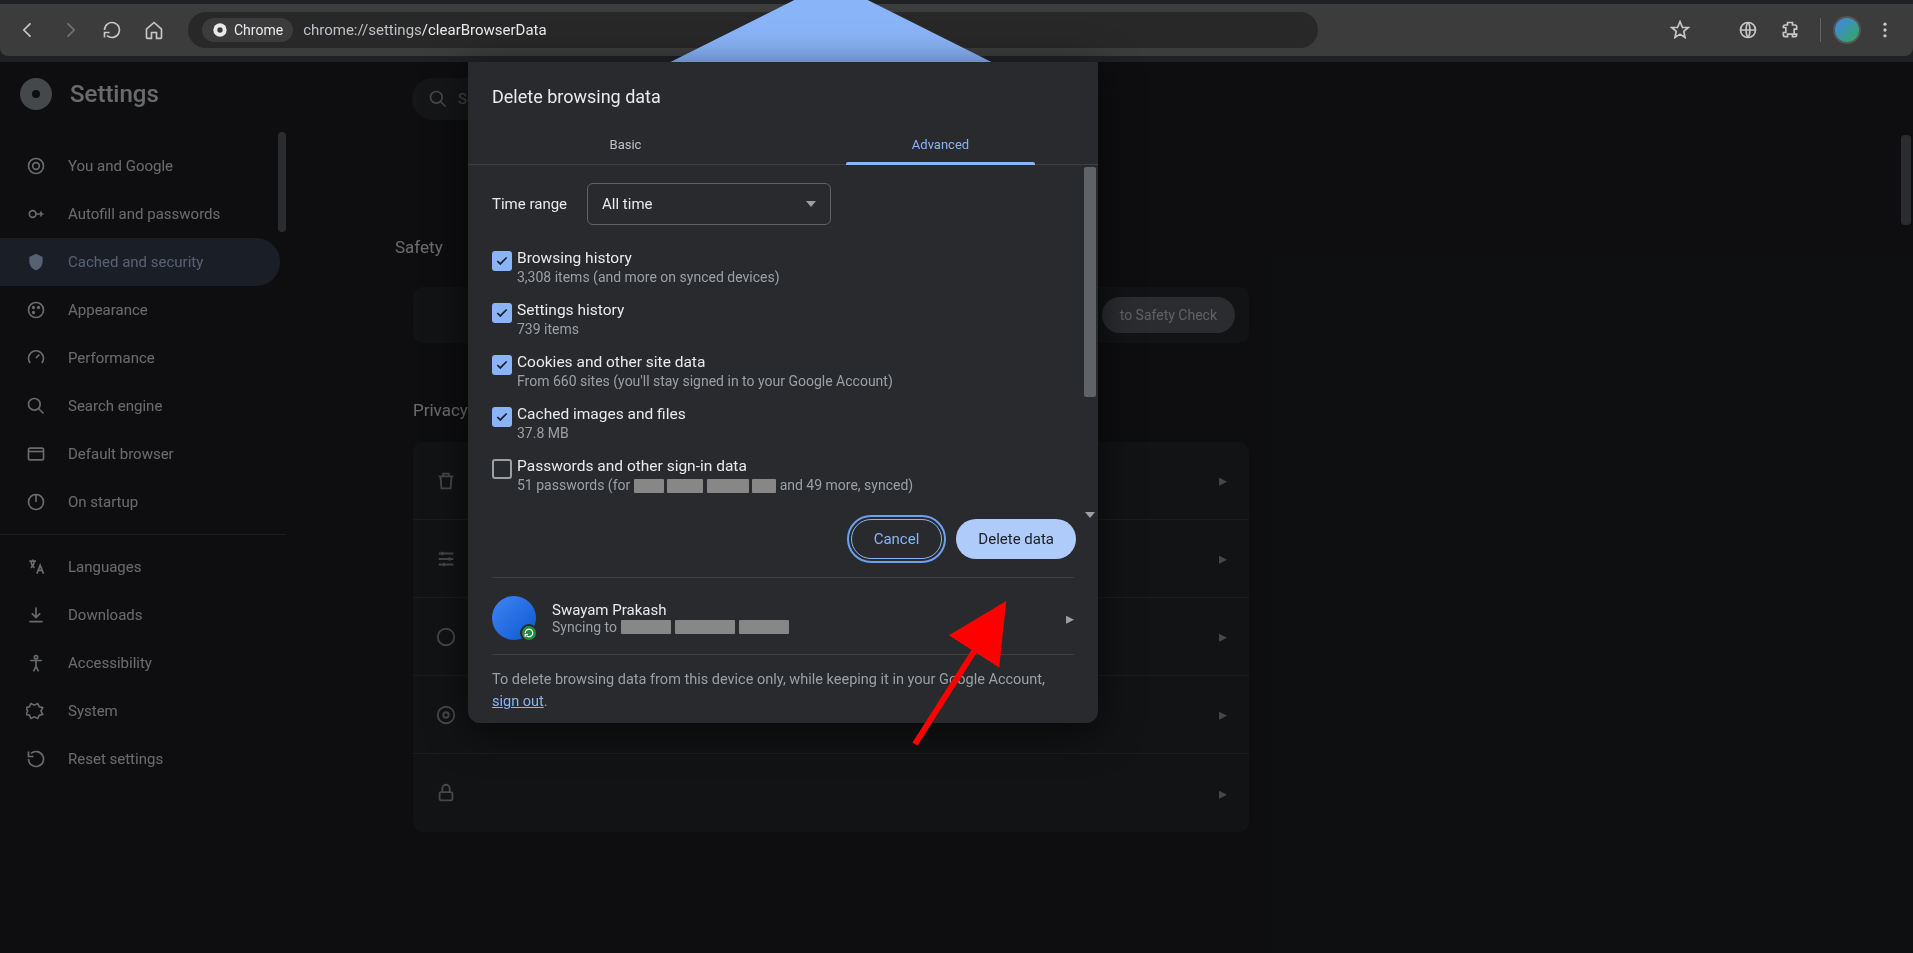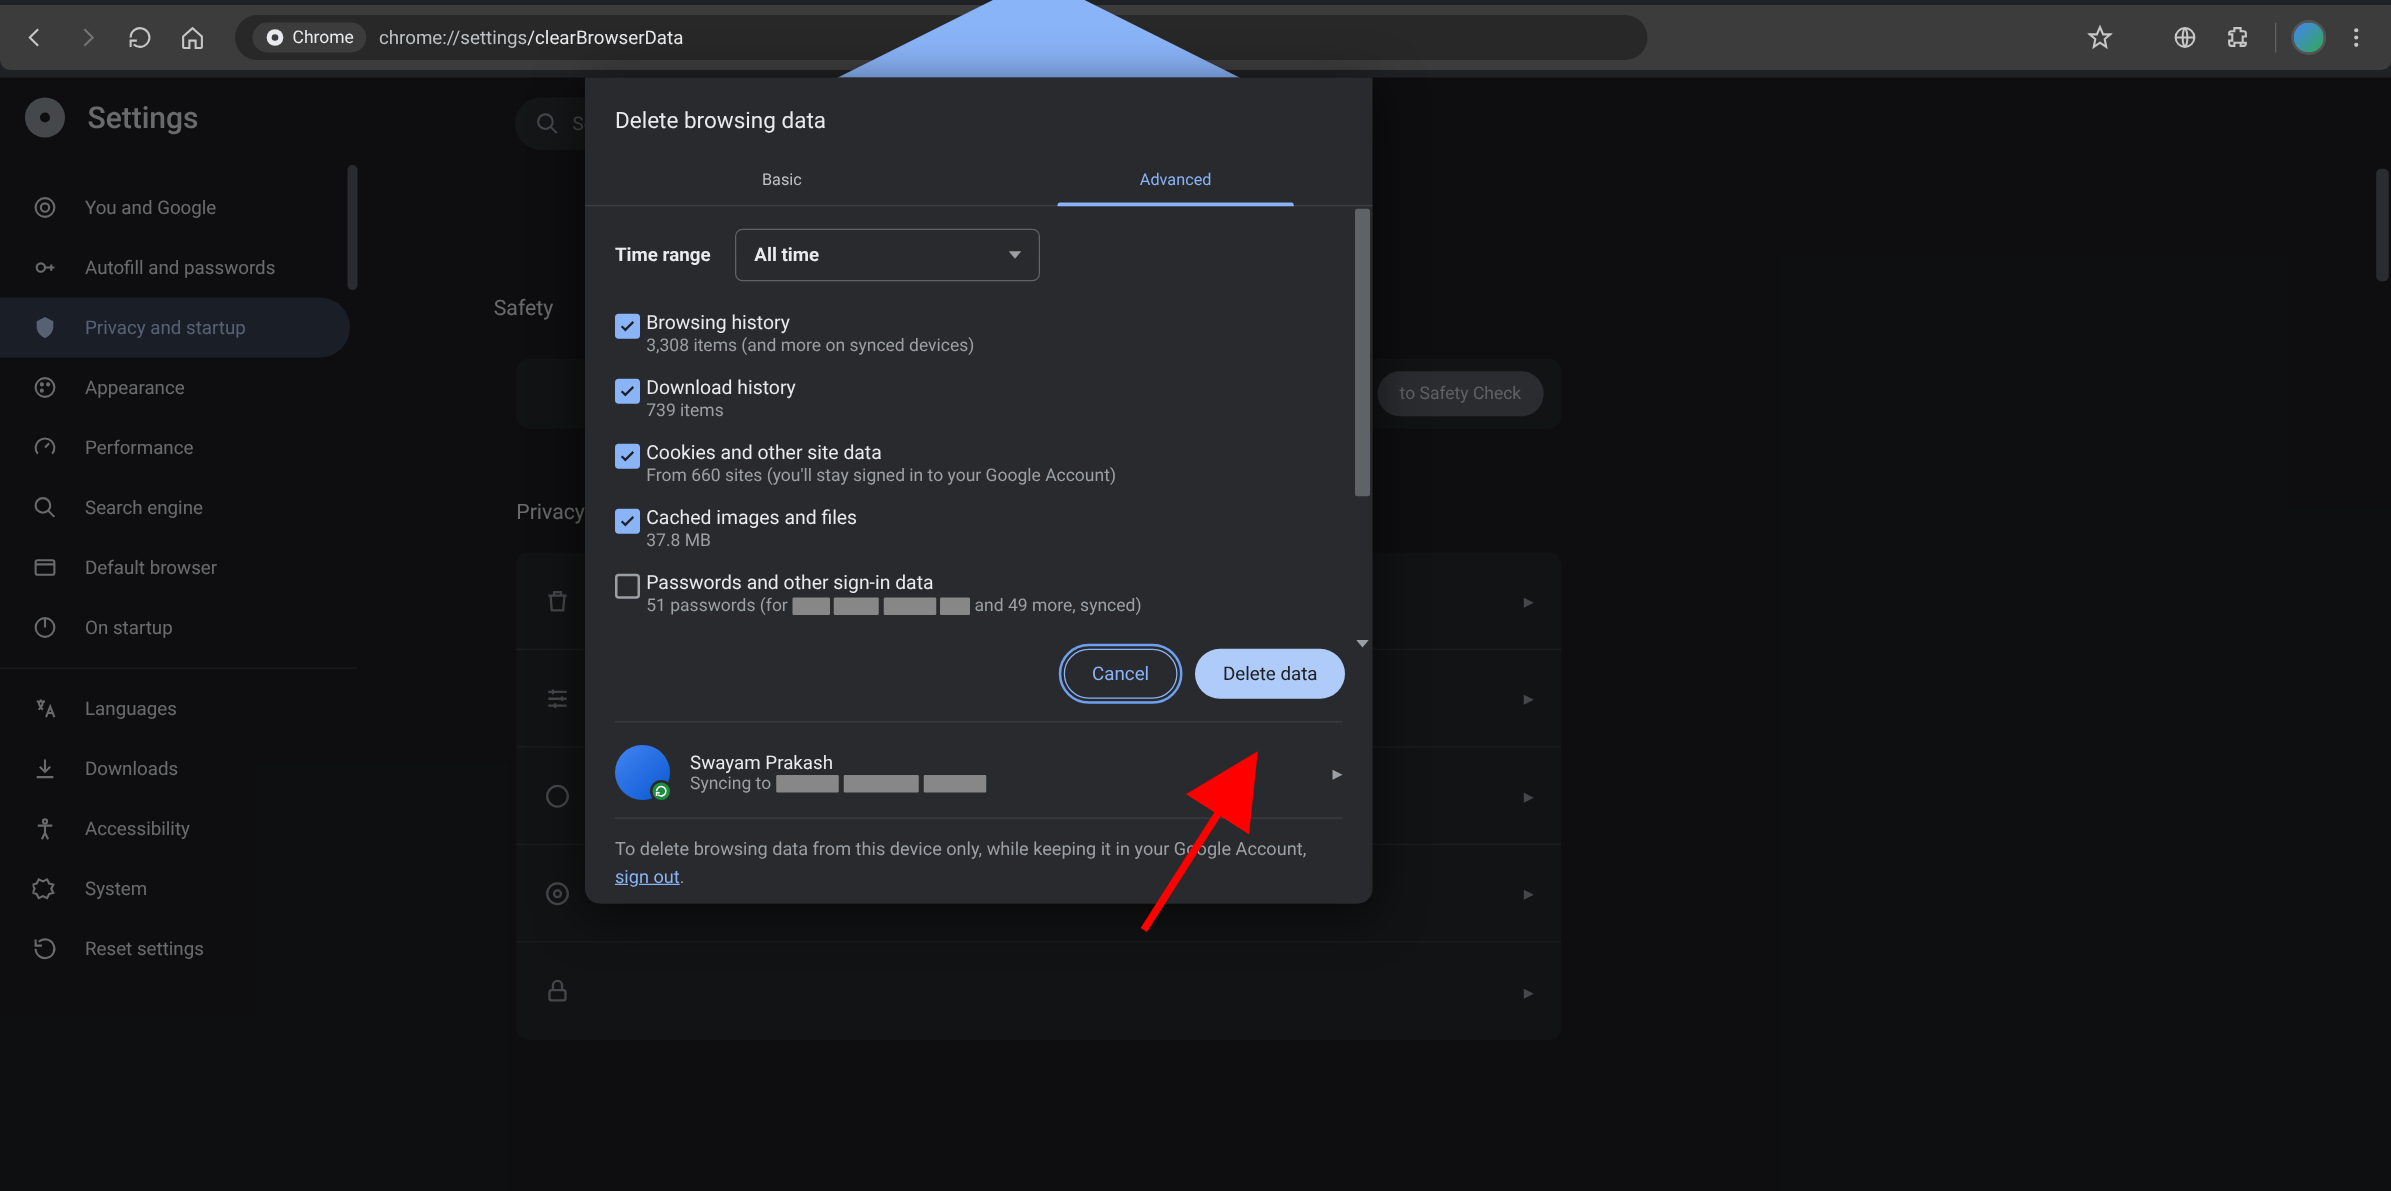--- a/index.html
+++ b/index.html
@@ -58,21 +58,21 @@
 .tabs { display: flex; border-bottom: 1px solid #3c4043; }
 .tab { flex: 1; text-align: center; padding: 12px 0; font-size: 13px; color: #bdc1c6; position: relative; }
 .tab.active { color: #8ab4f8; }
 .tab.active::after { content: ""; position: absolute; left: 20%; right: 20%; bottom: -1px; height: 3px; background: #8ab4f8; border-radius: 2px 2px 0 0; }
 .dialog-body { position: relative; }
 .body-inner { padding: 18px 24px 0 24px; max-height: 360px; overflow: hidden; }
 .body-scroll { position:absolute; right:2px; top:2px; width:12px; height:355px; }
 .body-scroll-thumb { position:absolute; top:0; width:12px; height:230px; background:#5f6368; border-radius:2px;}
 .body-scroll-down { position:absolute; bottom:0; width:12px; height:14px; display:flex; align-items:center; justify-content:center;}
 .body-scroll-down svg{ width:10px; height:10px; color:#9aa0a6;}
-.timerange { display: flex; align-items: center; gap: 20px; margin-bottom: 16px; font-weight: bold; }
+.timerange { display: flex; align-items: center; gap: 20px; margin-bottom: 16px; }
 .timerange-label { font-size: 15px; color: #e8eaed; }
 .select { width: 244px; height: 42px; border: 1px solid #5f6368; border-radius: 6px; display: flex; align-items: center; padding: 0 14px; justify-content: space-between; color: #e8eaed; font-size: 15px; }
 .select svg { width: 10px; height: 10px; color: #9aa0a6; }
 
 .check-row { display: flex; padding: 8px 0; gap: 5px; }
 .cbx { width: 20px; height: 20px; border: 2px solid #8ab4f8; border-radius: 3px; margin-top: 2px; flex-shrink: 0; display: flex; align-items: center; justify-content: center; }
 .cbx.checked { background: #8ab4f8; }
 .cbx.checked svg { width: 14px; height: 14px; color: #202124; }
 .cbx.unchecked { border-color: #9aa0a6; }
 .check-text .t1 { font-size: 15.5px; color: #e8eaed; margin-bottom: 2px; }
@@ -194,21 +194,21 @@
         <svg viewBox="0 0 24 24" fill="none" stroke="currentColor" stroke-width="2">
           <circle cx="8" cy="12" r="4"></circle>
           <path d="M12 12h9M18 9v6"></path>
         </svg>
         <span>Autofill and passwords</span>
       </div>
     <div class="nav-item active">
         <svg viewBox="0 0 24 24" fill="currentColor">
           <path d="M12 2l8 4v5c0 5-3.5 9.5-8 11-4.5-1.5-8-6-8-11V6z"></path>
         </svg>
-        <span>Privacy and startup</span>
+        <span>Cached and security</span>
       </div>
     <div class="nav-item">
         <svg viewBox="0 0 24 24" fill="none" stroke="currentColor" stroke-width="2">
           <circle cx="12" cy="12" r="9"></circle>
           <circle cx="9" cy="9" r="1"></circle>
           <circle cx="15" cy="9" r="1"></circle>
           <circle cx="9" cy="15" r="1"></circle>
         </svg>
         <span>Appearance</span>
       </div>
@@ -358,21 +358,21 @@
             <div class="t2">3,308 items (and more on synced devices)</div>
           </div>
     </div>
     <div class="check-row">
       <div class="cbx checked">
             <svg viewBox="0 0 24 24" fill="none" stroke="currentColor" stroke-width="3">
               <path d="M4 12l5 5L20 6"></path>
             </svg>
           </div>
       <div class="check-text">
-            <div class="t1">Download history</div>
+            <div class="t1">Settings history</div>
             <div class="t2">739 items</div>
           </div>
     </div>
     <div class="check-row">
       <div class="cbx checked">
             <svg viewBox="0 0 24 24" fill="none" stroke="currentColor" stroke-width="3">
               <path d="M4 12l5 5L20 6"></path>
             </svg>
           </div>
       <div class="check-text">

